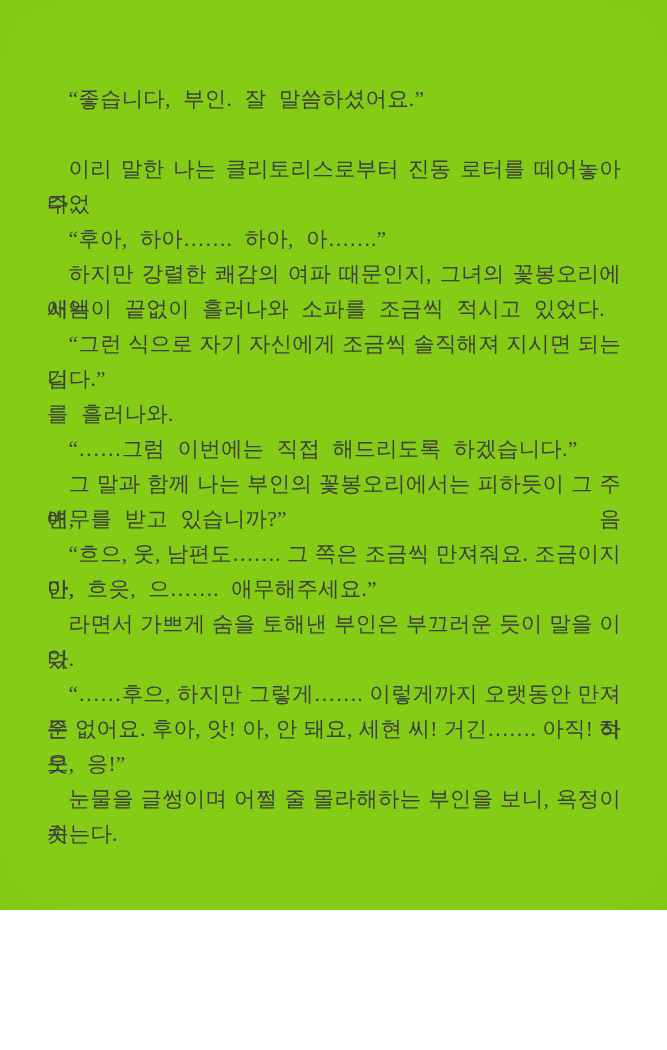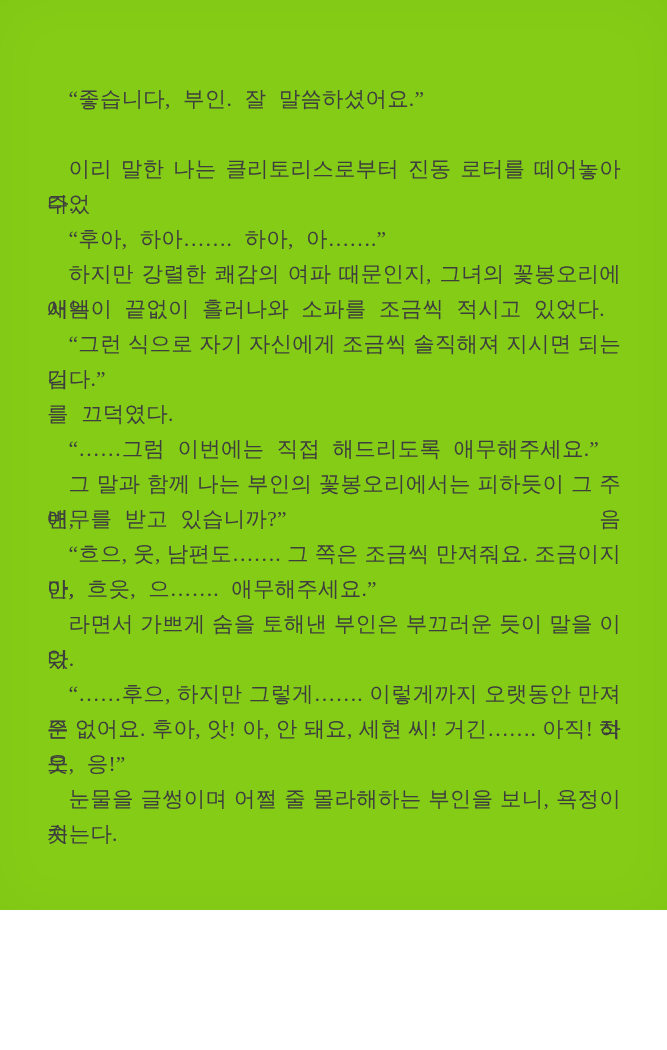--- a/index.html
+++ b/index.html
@@ -73,22 +73,22 @@
   <div class="text-block">
       <div class="text-line indent">“좋습니다, 부인. 잘 말씀하셨어요.”</div>
       <div class="text-line blank"></div>
       <div class="text-line indent justify">이리 말한 나는 클리토리스로부터 진동 로터를 떼어놓아 주었</div>
       <div class="text-line">다.</div>
       <div class="text-line indent">“후아, 하아……. 하아, 아…….”</div>
       <div class="text-line indent justify">하지만 강렬한 쾌감의 여파 때문인지, 그녀의 꽃봉오리에서는</div>
       <div class="text-line">애액이 끝없이 흘러나와 소파를 조금씩 적시고 있었다.</div>
       <div class="text-line indent justify">“그런 식으로 자기 자신에게 조금씩 솔직해져 지시면 되는 겁</div>
       <div class="text-line">니다.”</div>
-      <div class="text-line">를 끄덕였다.</div>
-      <div class="text-line indent">“……그럼 이번에는 직접 해드리도록 애무해주세요.”</div>
+      <div class="text-line">를 흘러나와.</div>
+      <div class="text-line indent">“……그럼 이번에는 직접 해드리도록 하겠습니다.”</div>
       <div class="text-line indent justify">그 말과 함께 나는 부인의 꽃봉오리에서는 피하듯이 그 주변, 음</div>
       <div class="text-line">애무를 받고 있습니까?”</div>
       <div class="text-line indent justify">“흐으, 웃, 남편도……. 그 쪽은 조금씩 만져줘요. 조금이지만,</div>
       <div class="text-line">아, 흐읏, 으……. 애무해주세요.”</div>
       <div class="text-line indent justify">라면서 가쁘게 숨을 토해낸 부인은 부끄러운 듯이 말을 이었</div>
       <div class="text-line">다.</div>
       <div class="text-line indent justify">“……후으, 하지만 그렇게……. 이렇게까지 오랫동안 만져준 적</div>
       <div class="text-line justify">은 없어요. 후아, 앗! 아, 안 돼요, 세현 씨! 거긴……. 아직! 하으</div>
       <div class="text-line">웃, 응!”</div>
       <div class="text-line indent justify">눈물을 글썽이며 어쩔 줄 몰라해하는 부인을 보니, 욕정이 치</div>

